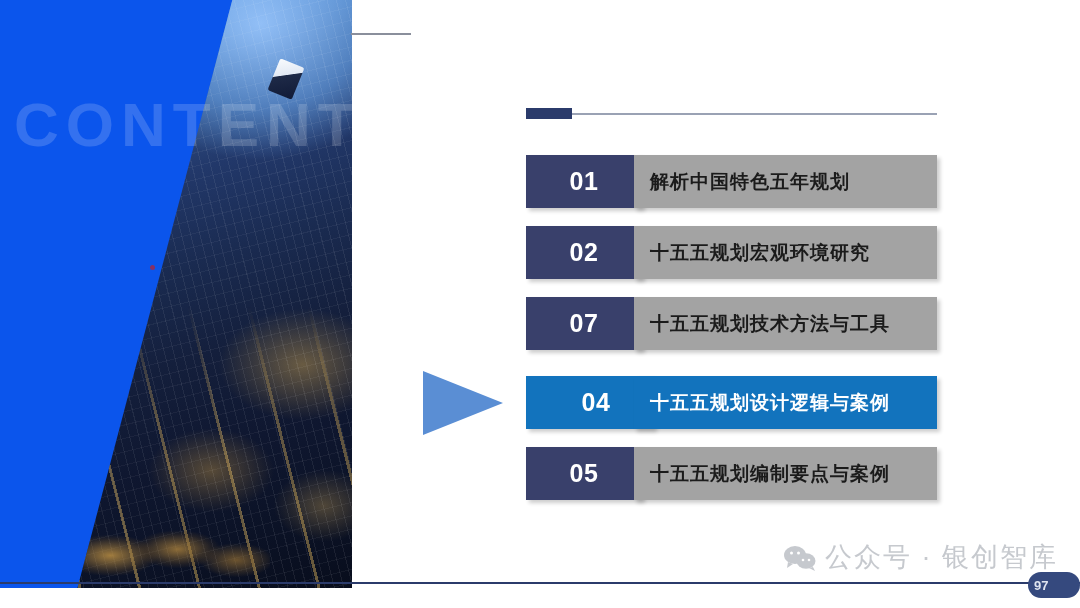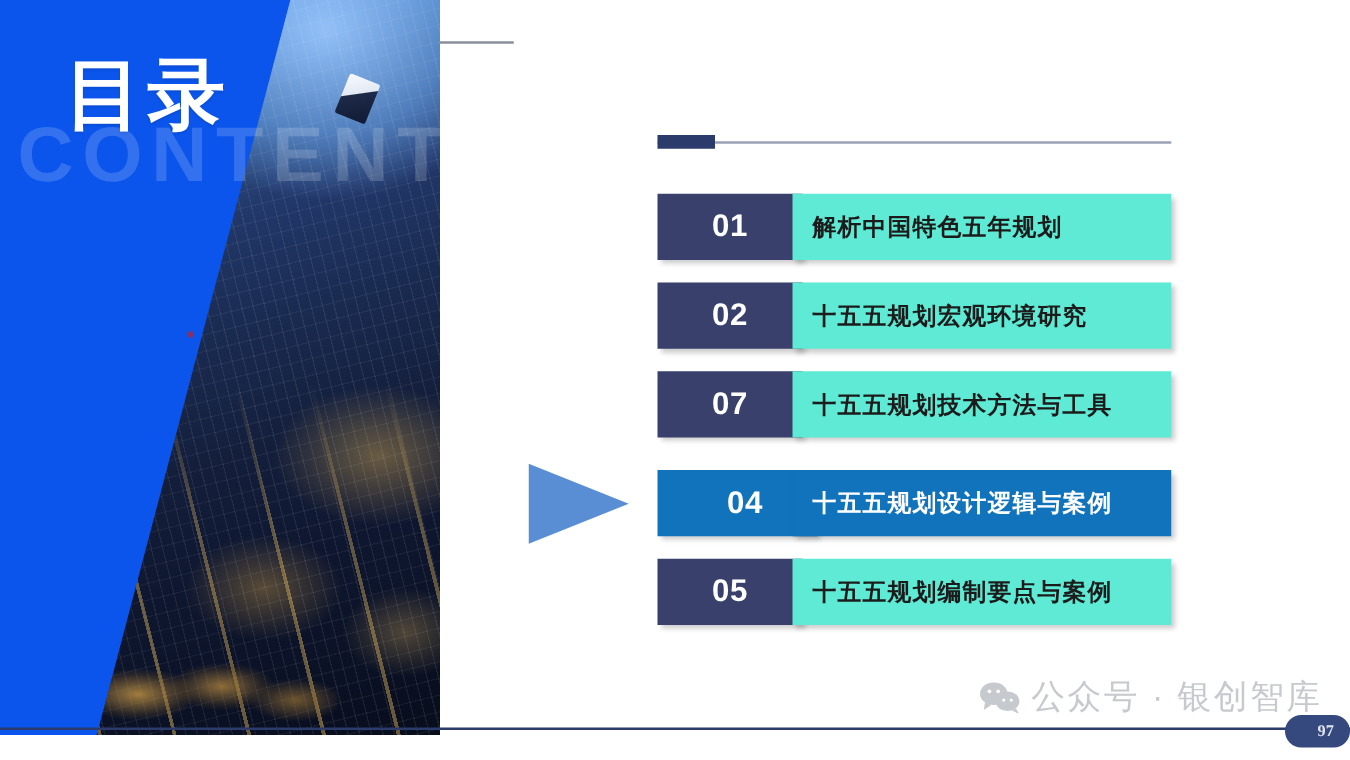--- a/index.html
+++ b/index.html
@@ -214,21 +214,21 @@
     font-size: 25px;
     font-weight: 700;
     letter-spacing: 0.5px;
   }
   .label-box {
     position: absolute;
     left: 108px;
     top: 0;
     width: 303px;
     height: 53px;
-    background: #5eead4;
+    background: #a3a3a3;
     box-shadow: 3px 3px 4px rgba(0,0,0,0.20);
     display: flex;
     align-items: center;
   }
   .label-box span {
     color: #1b1b1b;
     font-size: 19px;
     font-weight: 700;
     letter-spacing: 1px;
     padding-left: 16px;
@@ -293,38 +293,37 @@
     height: 26px;
     background: #35497e;
     border-radius: 13px;
     color: #dfe4f0;
     font-size: 13px;
     font-weight: 700;
     display: flex;
     align-items: center;
     z-index: 7;
   }
-  .page-badge span { padding-left: 26px; font-family: Liberation Serif, serif; }
+  .page-badge span { padding-left: 6px; }
 </style>
 </head>
 <body>
 
 <div id="slide">
 
   <div class="left-panel">
     <div class="photo">
       <div class="photo-inner"></div>
       <div class="facade"></div>
       <div class="windows"></div>
       <div class="spire"></div>
       <div class="canopy"></div>
     </div>
     <div class="red-dot"></div>
     <div class="watermark">CONTENT</div>
-    <div class="panel-title">目录</div>
   </div>
 
   <div class="top-rule"></div>
 
   <div class="header-rule"></div>
   <div class="header-rule-cap"></div>
 
   <div class="toc-list">
 
     <div class="toc-row" style="top:155px;">

